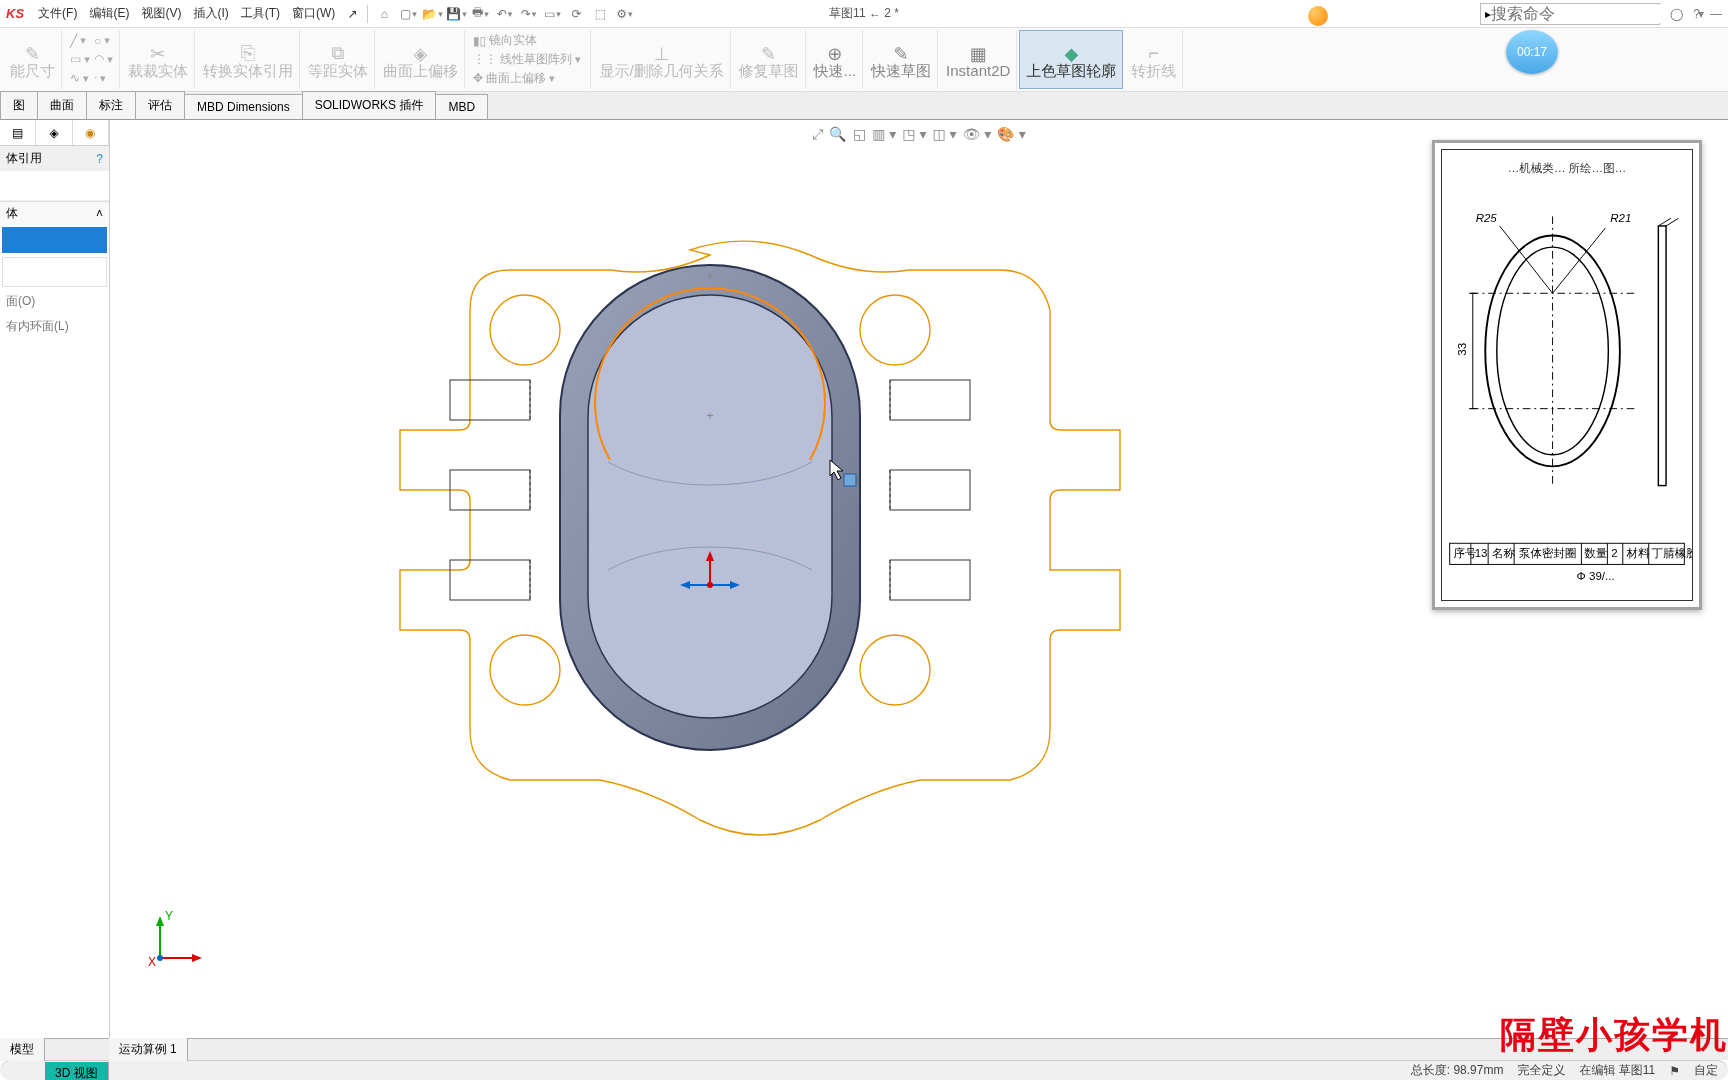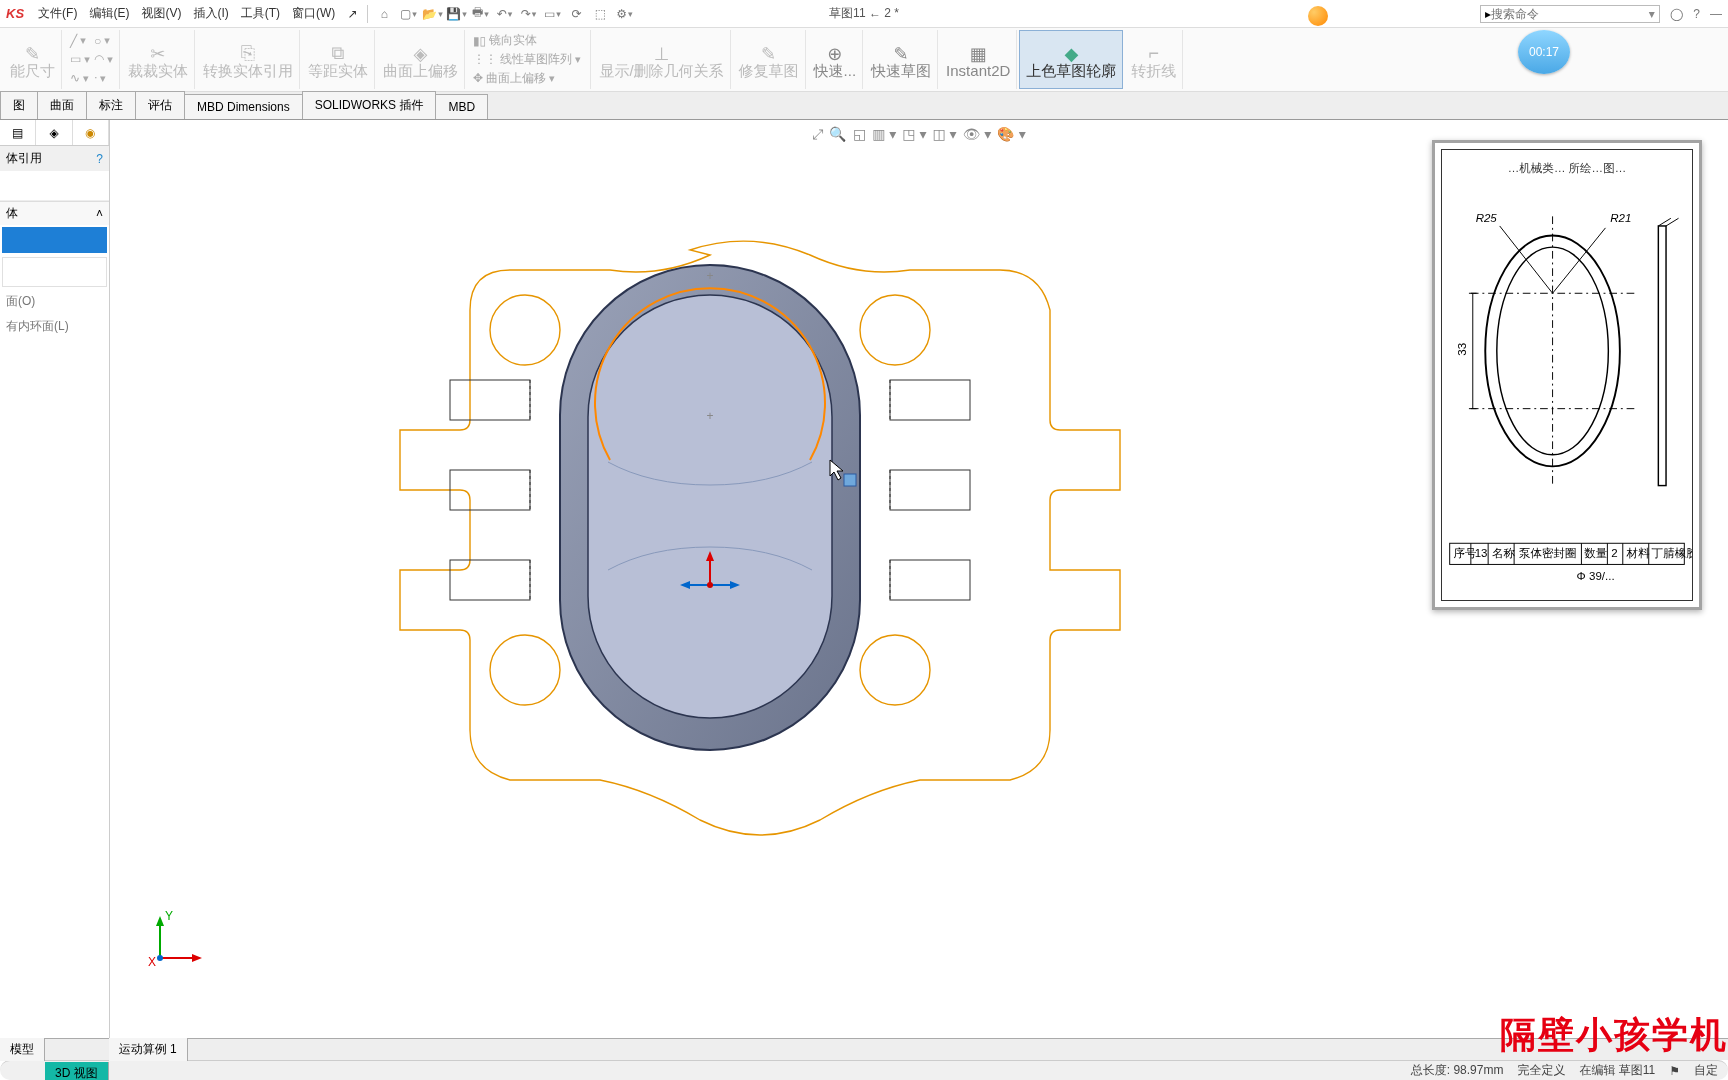--- a/index.html
+++ b/index.html
@@ -7,21 +7,21 @@
 
 
 .menubar{height:28px;display:flex;align-items:center;padding:0 6px;border-bottom:1px solid #ddd;}
 .logo{color:#d33;font-weight:bold;font-style:italic;font-size:13px;margin-right:8px;}
 .menubar .mi{margin:0 6px;color:#333;cursor:pointer;}
 .menubar .sep{width:1px;height:18px;background:#ccc;margin:0 4px;}
 .menubar .icon{width:18px;height:18px;margin:0 3px;display:inline-flex;align-items:center;justify-content:center;color:#777;}
 .menubar .dd{font-size:9px;color:#888;margin-left:1px;}
 .doc-title{position:absolute;left:50%;transform:translateX(-50%);color:#555;text-align:right;}
 .search-box{margin-left:auto;display:flex;align-items:center;border:1px solid #bbb;padding:1px 4px;width:180px;}
-.search-box input{border:none;outline:none;flex:1;font-size:12px;}
+.search-box input{border:none;outline:none;flex:1;font-size:16px;}
 .righticons{display:flex;align-items:center;gap:10px;margin-left:10px;color:#777;}
 
 
 .ribbon{height:64px;display:flex;align-items:stretch;border-bottom:1px solid #ddd;background:#fafafa;padding:2px 4px;gap:2px;}
 .rgrp{display:flex;flex-direction:column;align-items:center;justify-content:center;padding:2px 6px;border-right:1px solid #e5e5e5;color:#888;}
 .rgrp.disabled{color:#bbb;}
 .rgrp .ricon{font-size:18px;height:22px;}
 .rgrp .rlbl{font-size:15px;text-align:center;line-height:12px;}
 .rgrp.multi{display:grid;grid-template-columns:auto auto;gap:1px 4px;align-items:center;}
 .rsmall{display:flex;align-items:center;font-size:11px;color:#aaa;gap:3px;}
@@ -59,21 +59,21 @@
 .refpanel{position:absolute;top:20px;right:26px;width:270px;height:470px;background:#fff;border:3px solid #a3a3a3;box-shadow:0 2px 6px rgba(0,0,0,.3);padding:6px;}
 .refpanel .inner{border:1px solid #333;height:100%;position:relative;}
 
 
 .btabs{height:22px;display:flex;align-items:center;border-top:1px solid #aaa;background:#eee;}
 .btab{padding:3px 10px;border-right:1px solid #aaa;background:#f5f5f5;cursor:pointer;}
 .btab.active{background:#14b8a6;margin-top:48px;}
 .status{height:20px;display:flex;align-items:center;justify-content:flex-end;gap:14px;padding:0 10px;background:#f0f0f0;border-top:1px solid #ccc;font-size:11px;color:#444;border-radius:10px;}
 
 
-.timer{position:absolute;top:30px;right:158px;width:52px;height:44px;border-radius:50%;background:linear-gradient(#8fd6ff,#4aa8e6);display:flex;align-items:center;justify-content:center;color:#fff;font-size:12px;box-shadow:0 1px 3px rgba(0,0,0,.3);}
+.timer{position:absolute;top:30px;right:170px;width:52px;height:44px;border-radius:50%;background:linear-gradient(#8fd6ff,#4aa8e6);display:flex;align-items:center;justify-content:center;color:#fff;font-size:12px;box-shadow:0 1px 3px rgba(0,0,0,.3);}
 
 
 .watermark{position:absolute;bottom:20px;right:0;font-size:36px;font-weight:bold;color:#e60012;letter-spacing:2px;}
 
 .orange-icon{width:20px;height:20px;border-radius:50%;background:radial-gradient(circle at 30% 30%,#ffcc66,#ff8800);display:inline-block;}
 
 svg{display:block;}
 </style>
 </head>
 <body>

